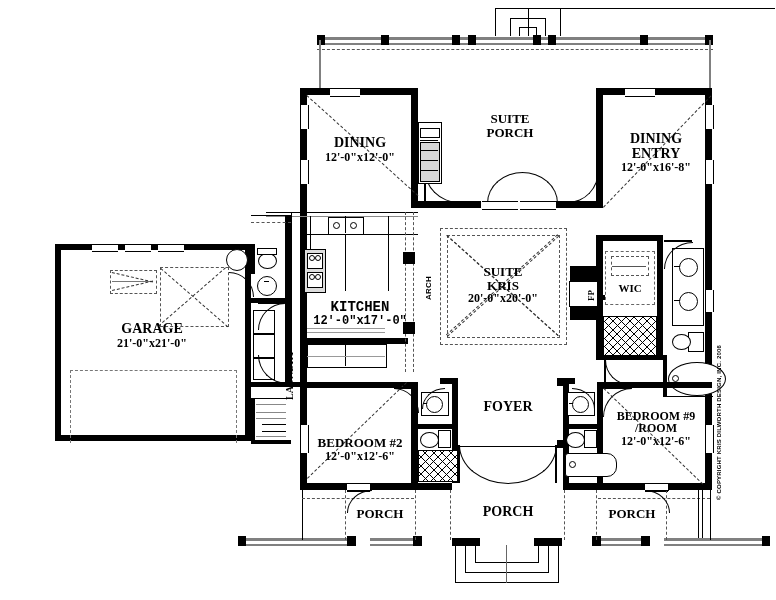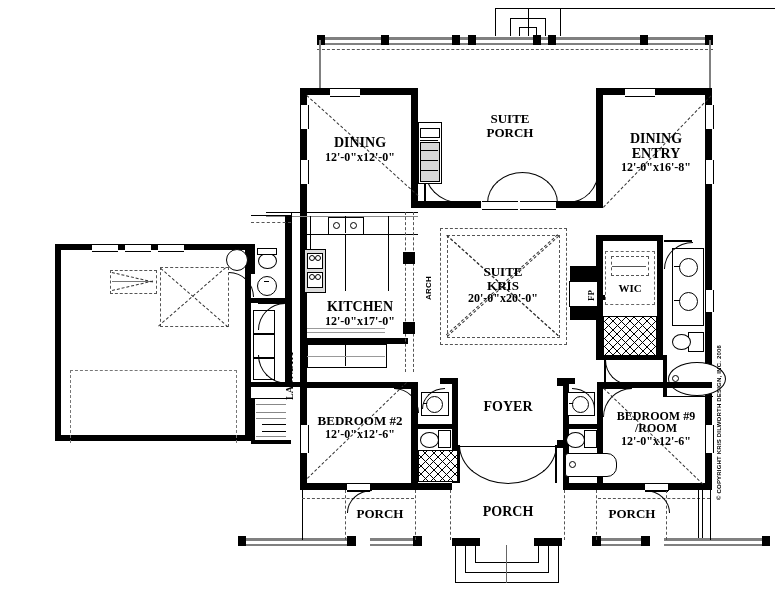--- a/index.html
+++ b/index.html
@@ -182,21 +182,21 @@
   <div class="ellipse" style="left:668px;top:362px;width:56px;height:32px;"></div>
   <div class="circ" style="left:672px;top:375px;width:5px;height:5px;"></div>
   <div class="ln" style="left:663px;top:396px;width:50px;height:1px;"></div>
 
   <div class="arcq" style="left:664px;top:242px;width:28px;height:26px;border-radius:100% 0 0 0;border-top:1px solid #000;border-left:1px solid #000;border-right:none;"></div>
   <div class="ln" style="left:664px;top:240px;width:28px;height:2px;"></div>
 
   <div class="arcq" style="left:605px;top:360px;width:24px;height:24px;border-radius:0 0 0 100%;border-top:none;border-right:none;border-left:1px solid #000;border-bottom:1px solid #000;"></div>
   <div class="ln" style="left:604px;top:360px;width:2px;height:24px;"></div>
 
-  <div class="lab" style="left:300px;top:300px;width:120px;font-size:14px;">
+  <div class="lab" style="left:300px;top:300px;width:120px;font-size:14px;font-family:Liberation Mono, monospace;">
     <div>KITCHEN</div>
     <div class="dim" style="font-size:12px;">12'-0"x17'-0"</div>
   </div>
 
   <div class="ln" style="left:266px;top:212px;width:152px;height:1px;"></div>
   <div class="ln" style="left:266px;top:216px;width:152px;height:1px;background:#888;"></div>
   <div class="ln" style="left:300px;top:234px;width:118px;height:1px;"></div>
   <div class="ln" style="left:310px;top:216px;width:1px;height:75px;"></div>
   <div class="ln" style="left:345px;top:216px;width:1px;height:75px;"></div>
   <div class="ln" style="left:388px;top:216px;width:1px;height:75px;"></div>
@@ -253,20 +253,24 @@
   <div class="win" style="left:158px;top:244px;width:26px;height:6px;"></div>
 
   <div class="dashbox" style="left:110px;top:270px;width:45px;height:22px;"></div>
   <div class="ln" style="left:112px;top:281px;width:41px;height:1px;background:#777;"></div>
   <div class="diag" style="left:112px;top:272px;width:42px;transform:rotate(13deg);"></div>
   <div class="diag" style="left:112px;top:290px;width:42px;transform:rotate(-13deg);"></div>
   <div class="dashbox" style="left:160px;top:267px;width:67px;height:58px;"></div>
   <div class="diag" style="left:161px;top:268px;width:89px;transform:rotate(41deg);"></div>
   <div class="diag" style="left:226px;top:268px;width:89px;transform:rotate(139deg);"></div>
 
+  <div class="lab" style="left:90px;top:322px;width:124px;font-size:14px;">
+    <div>GARAGE</div>
+    <div class="dim" style="font-size:12px;">21'-0"x21'-0"</div>
+  </div>
   <div class="dashbox" style="left:70px;top:370px;width:165px;height:72px;border-top:1px dashed #777;border-left:1px dashed #777;border-right:1px dashed #777;border-bottom:none;"></div>
 
   <div class="w" style="left:285px;top:215px;width:6px;height:172px;"></div>
   <div class="w" style="left:251px;top:244px;width:4px;height:30px;"></div>
   <div class="w" style="left:251px;top:298px;width:40px;height:5px;"></div>
   <div class="w" style="left:251px;top:382px;width:56px;height:5px;"></div>
 
   <div class="ellipse" style="left:258px;top:253px;width:17px;height:14px;"></div>
   <div class="box" style="left:257px;top:248px;width:18px;height:5px;"></div>
   <div class="circ" style="left:257px;top:276px;width:18px;height:18px;"></div>
@@ -293,21 +297,21 @@
   <div class="w" style="left:251px;top:398px;width:4px;height:44px;"></div>
   <div class="ln" style="left:256px;top:404px;width:30px;height:1px;background:#888;"></div>
   <div class="ln" style="left:256px;top:412px;width:30px;height:1px;background:#888;"></div>
   <div class="ln" style="left:256px;top:418px;width:30px;height:1px;background:#888;"></div>
   <div class="ln" style="left:256px;top:436px;width:30px;height:1px;background:#888;"></div>
   <div class="w" style="left:251px;top:440px;width:40px;height:4px;"></div>
 
   <div class="w" style="left:300px;top:382px;width:118px;height:6px;"></div>
   <div class="w" style="left:411px;top:382px;width:7px;height:101px;"></div>
   <div class="diag" style="left:307px;top:478px;width:138px;transform:rotate(-44deg);"></div>
-  <div class="lab" style="left:302px;top:414px;width:116px;font-size:13px;">
+  <div class="lab" style="left:302px;top:436px;width:116px;font-size:13px;">
     <div>BEDROOM #2</div>
     <div class="dim" style="font-size:12px;">12'-0"x12'-6"</div>
   </div>
   <div class="win" style="left:347px;top:483px;width:23px;height:7px;"></div>
 
   <div class="arcq" style="left:394px;top:388px;width:24px;height:24px;border-radius:0 100% 0 0;border-top:1px solid #000;border-right:1px solid #000;"></div>
   <div class="ln" style="left:394px;top:387px;width:24px;height:2px;"></div>
 
   <div class="w" style="left:452px;top:382px;width:6px;height:101px;"></div>
   <div class="w" style="left:418px;top:424px;width:40px;height:5px;"></div>

